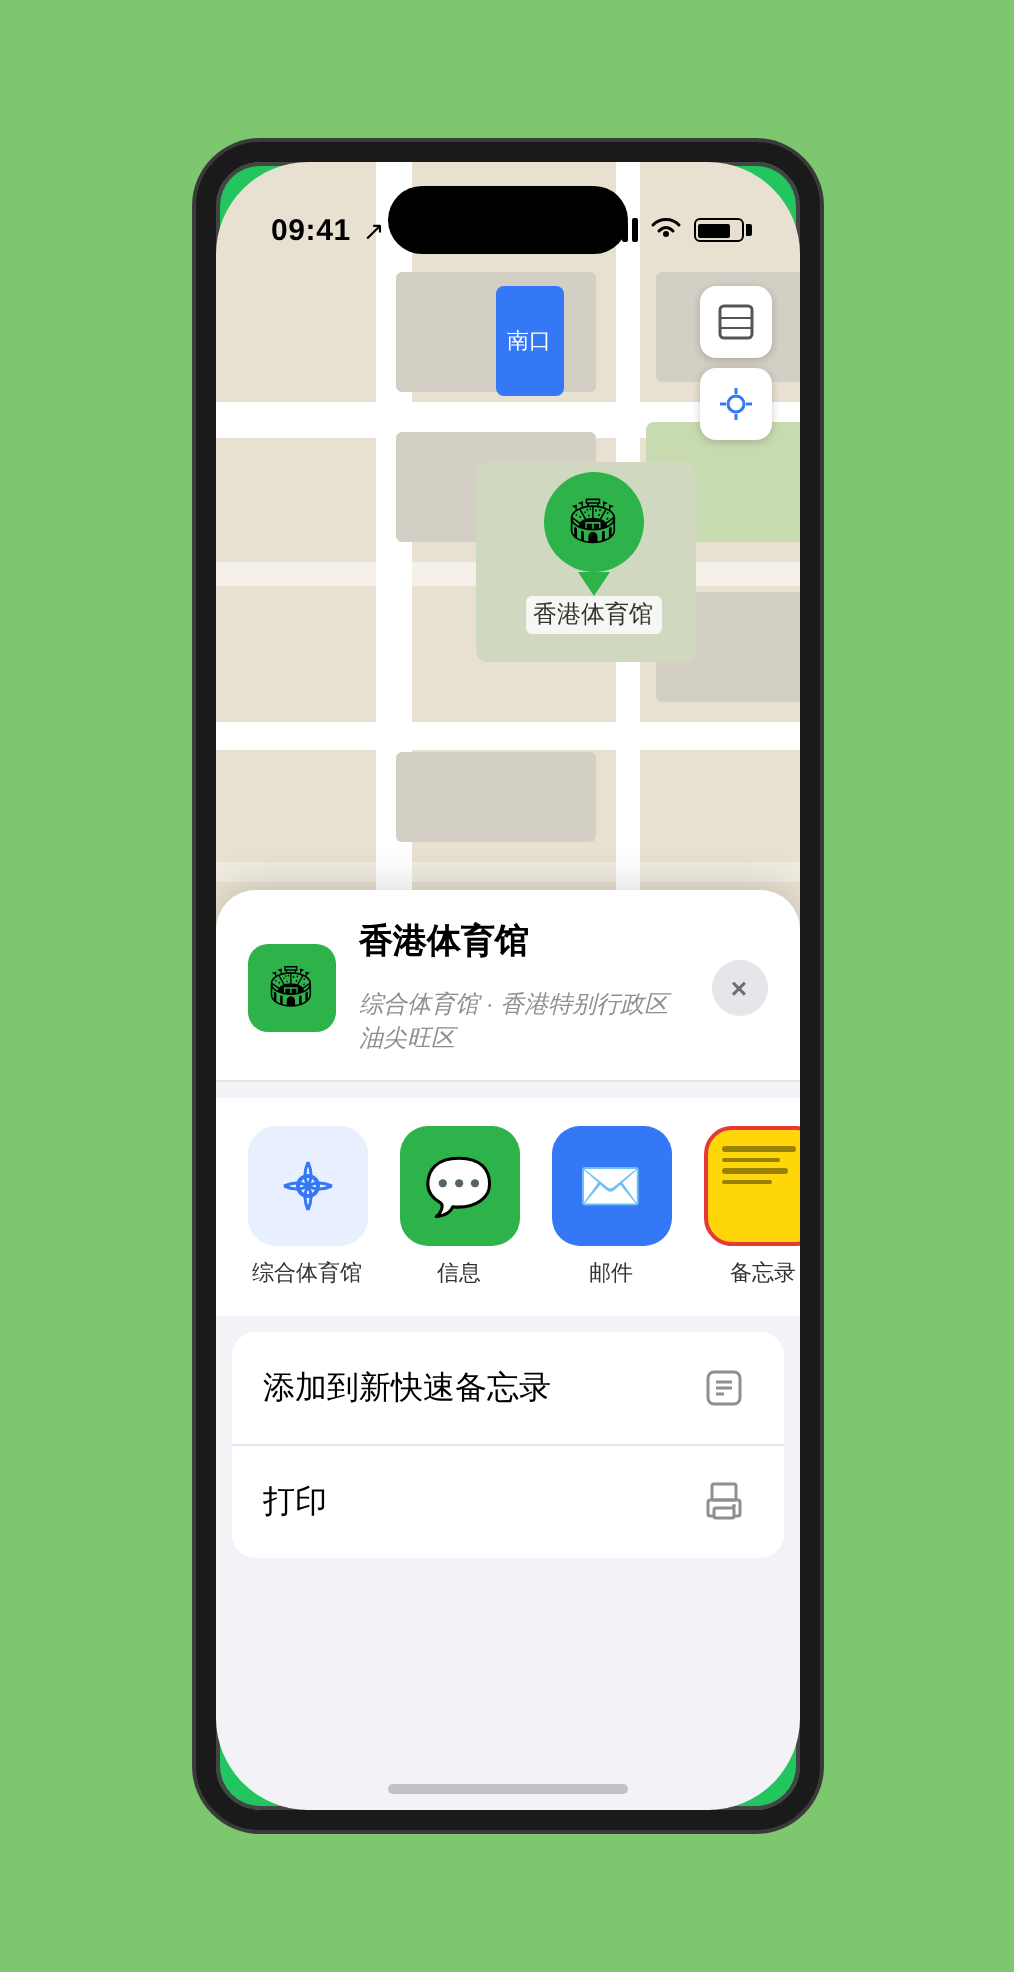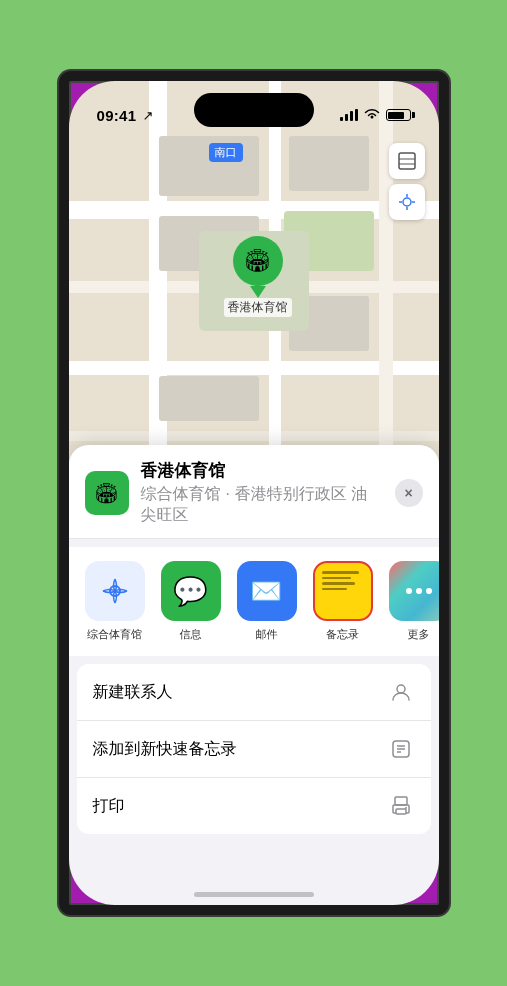--- a/index.html
+++ b/index.html
@@ -6,24 +6,24 @@
     body {
       width: 507px;
       height: 986px;
       background: #7dc86e;
       display: flex;
       align-items: center;
       justify-content: center;
       font-family: -apple-system, 'PingFang SC', 'Helvetica Neue', sans-serif;
     }
     .phone {
-      width: 390px;
+      width: 312px;
       height: 844px;
-      background: #a21caf;
-      border-radius: 12px;
+      background: #22c55e;
+      border-radius: 32px;
       border: 10px solid #1a1a1a;
       overflow: hidden;
       position: relative;
       box-shadow: 0 0 0 2px #3a3a3a, inset 0 0 0 2px #444;
     }
     .phone-inner {
       width: 100%;
       height: 100%;
       border-radius: 46px;
       overflow: hidden;
@@ -144,21 +144,21 @@
       border-radius: 4px;
     }
     
     .map-label {
       position: absolute;
       top: 62px;
       left: 140px;
       background: #3478f6;
       color: #fff;
       font-size: 11px;
-      padding: 2px 6px;
+      padding: 20px 6px;
       border-radius: 4px;
       white-space: nowrap;
     }
     
     .map-controls {
       position: absolute;
       top: 62px;
       right: 14px;
       display: flex;
       flex-direction: column;
@@ -249,23 +249,24 @@
     }
     .sheet-title-area {
       flex: 1;
     }
     .sheet-title {
       font-size: 17px;
       font-weight: 600;
       color: #000;
     }
     .sheet-subtitle {
-      font-size: 16px;
+      font-size: 12px;
       color: #8e8e93;
-      margin-top: 2px;
+      margin-top: 12px;
+      font-style: italic;
     }
     .sheet-close {
       width: 28px;
       height: 28px;
       background: #e5e5ea;
       border-radius: 50%;
       display: flex;
       align-items: center;
       justify-content: center;
       color: #6d6d72;
@@ -506,29 +507,20 @@
               <circle cx="24" cy="7" r="3"></circle>
             </svg>
           </div>
           <span class="share-label">更多</span>
         </div>
       </div>
 
       <div class="action-list">
 
 
-        <div class="action-item">
-          <span class="action-label">新建联系人</span>
-          <div class="action-icon">
-            <svg width="22" height="22" viewBox="0 0 22 22" fill="none" stroke="#8e8e93" stroke-width="1.5">
-              <circle cx="11" cy="8" r="4"></circle>
-              <path d="M3 19c0-4 3.6-7 8-7s8 3 8 7" stroke-linecap="round"></path>
-            </svg>
-          </div>
-        </div>
 
 
         <div class="action-item">
           <span class="action-label">添加到新快速备忘录</span>
           <div class="action-icon">
             <svg width="22" height="22" viewBox="0 0 22 22" fill="none" stroke="#8e8e93" stroke-width="1.5">
               <rect x="3" y="3" width="16" height="16" rx="3"></rect>
               <line x1="7" y1="8" x2="15" y2="8"></line>
               <line x1="7" y1="11" x2="15" y2="11"></line>
               <line x1="7" y1="14" x2="11" y2="14"></line>

